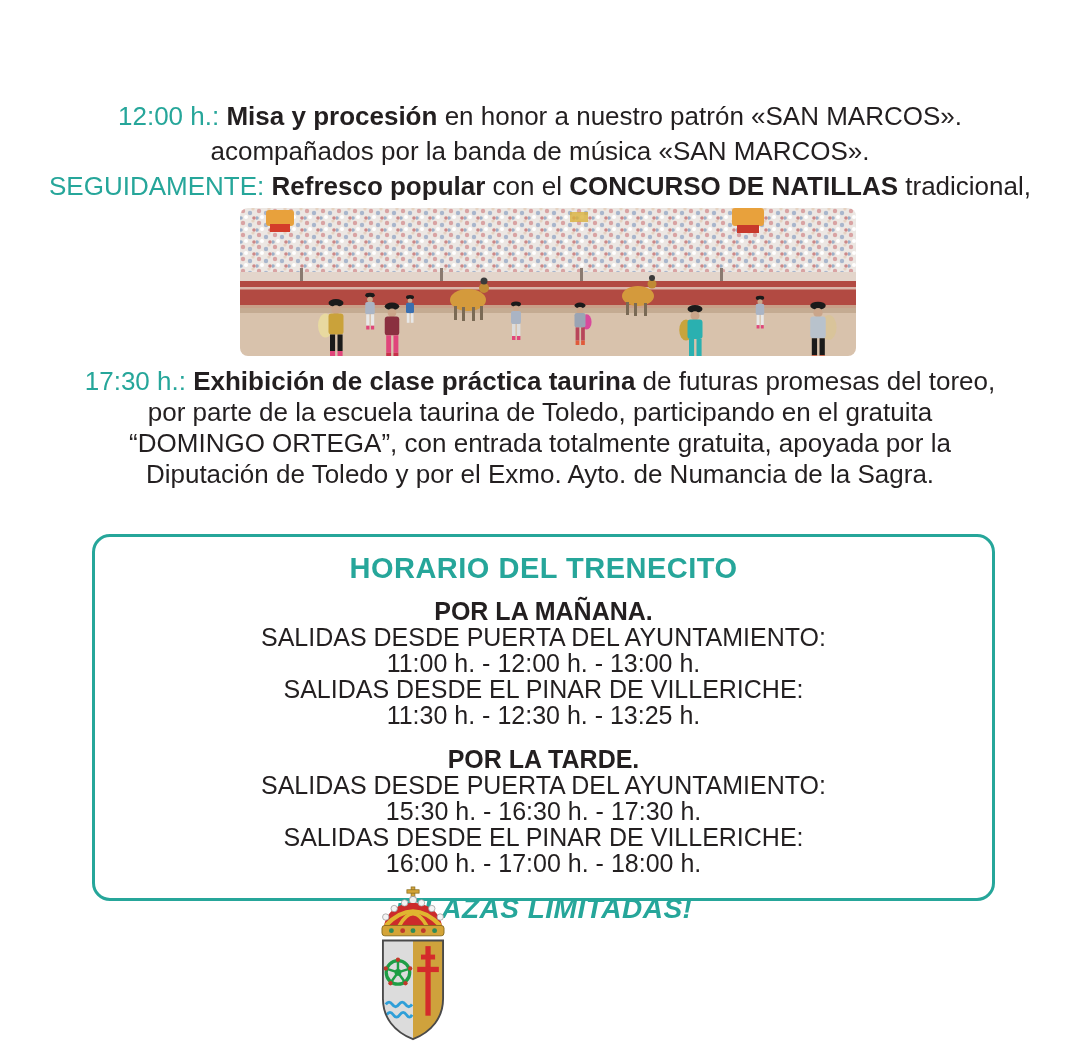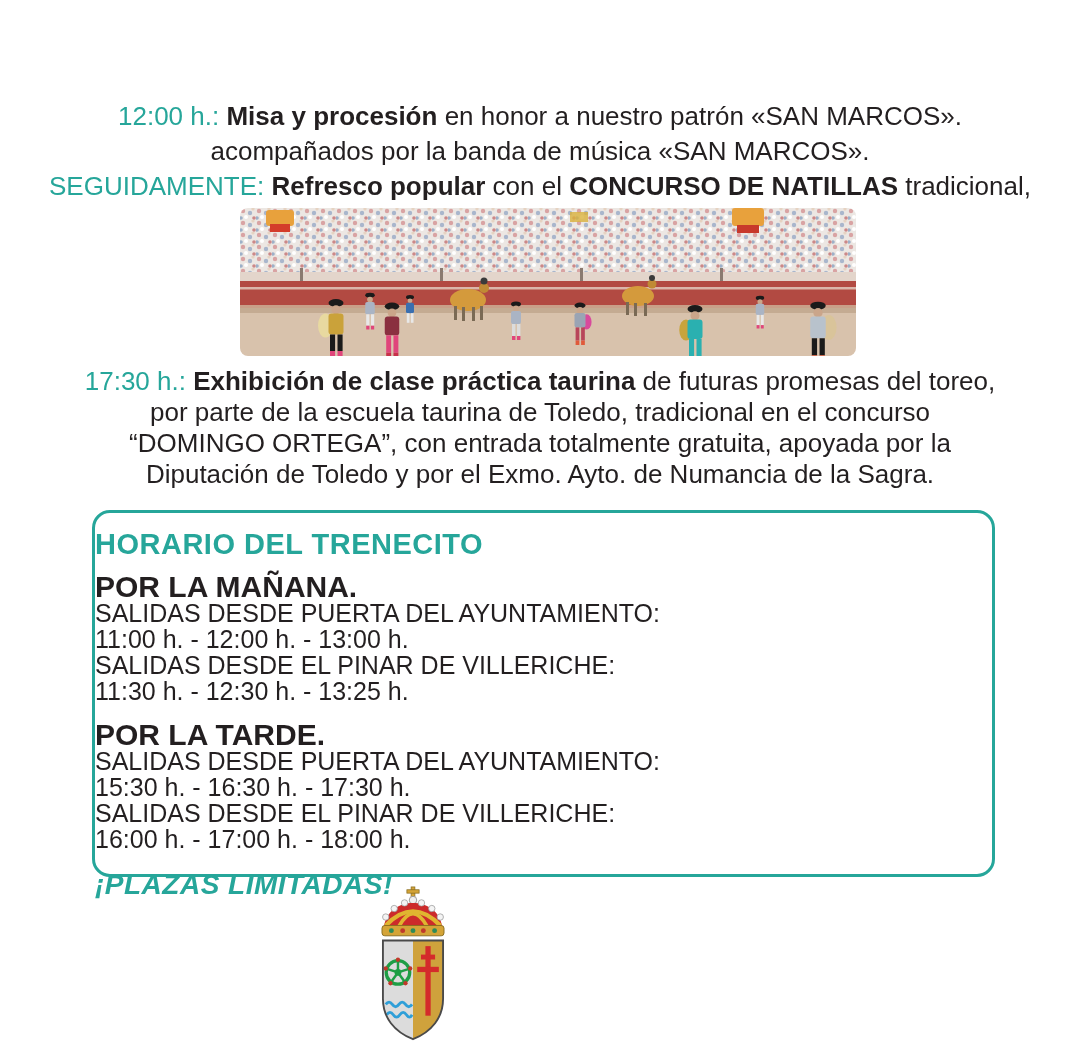--- a/index.html
+++ b/index.html
@@ -35,31 +35,31 @@
     border-radius:8px;overflow:hidden;
   }
   .photo svg{display:block;}
 
   .taurina{
     position:absolute;top:366px;left:0;width:100%;
     text-align:center;font-size:26px;line-height:31px;
   }
 
   .tren-box{
-    position:absolute;left:92px;top:510px;width:897px;height:361px;
+    position:absolute;left:92px;top:534px;width:897px;height:361px;
     border:3px solid #26a69a;border-radius:18px;
     background:#ffffff;
-    text-align:left;
+    text-align:center;
   }
   .tren-title{
     margin-top:15px;
     font-size:29px;font-weight:bold;color:#26a69a;letter-spacing:0.5px;
   }
   .tren-section{margin-top:13px;font-size:25px;line-height:26px;}
-  .tren-section .hdr{font-weight:bold;font-size:30px;}
+  .tren-section .hdr{font-weight:bold;font-size:25px;}
   .tren-section.afternoon{margin-top:18px;}
   .tren-notice{
     margin-top:17px;
     font-size:28px;font-weight:bold;font-style:italic;color:#26a69a;
     letter-spacing:0.5px;
   }
 
   .footer-crest{position:absolute;left:366px;top:886px;}
   .footer-org{
     position:absolute;left:477px;top:950px;
@@ -221,21 +221,21 @@
         <rect x="-4" y="-6" width="3.4" height="12" fill="#e8e8e8"></rect>
           <rect x="1" y="-6" width="3.4" height="12" fill="#e8e8e8"></rect>
       </g>
     </svg>
   </div>
 
   <div class="taurina">
     <div><span class="teal">17:30 h.:</span>
       <b>Exhibición de clase práctica taurina</b>
       <span>de futuras promesas del toreo,</span></div>
-    <div>por parte de la escuela taurina de Toledo, tradicional en el concurso</div>
+    <div>por parte de la escuela taurina de Toledo, participando en el gratuita</div>
     <div>“DOMINGO ORTEGA”, con entrada totalmente gratuita, apoyada por la</div>
     <div>Diputación de Toledo y por el Exmo. Ayto. de Numancia de la Sagra.</div>
   </div>
 
   <div class="tren-box">
     <div class="tren-title">HORARIO DEL TRENECITO</div>
 
     <div class="tren-section">
       <div class="hdr">POR LA MAÑANA.</div>
       <div>SALIDAS DESDE PUERTA DEL AYUNTAMIENTO:</div>

